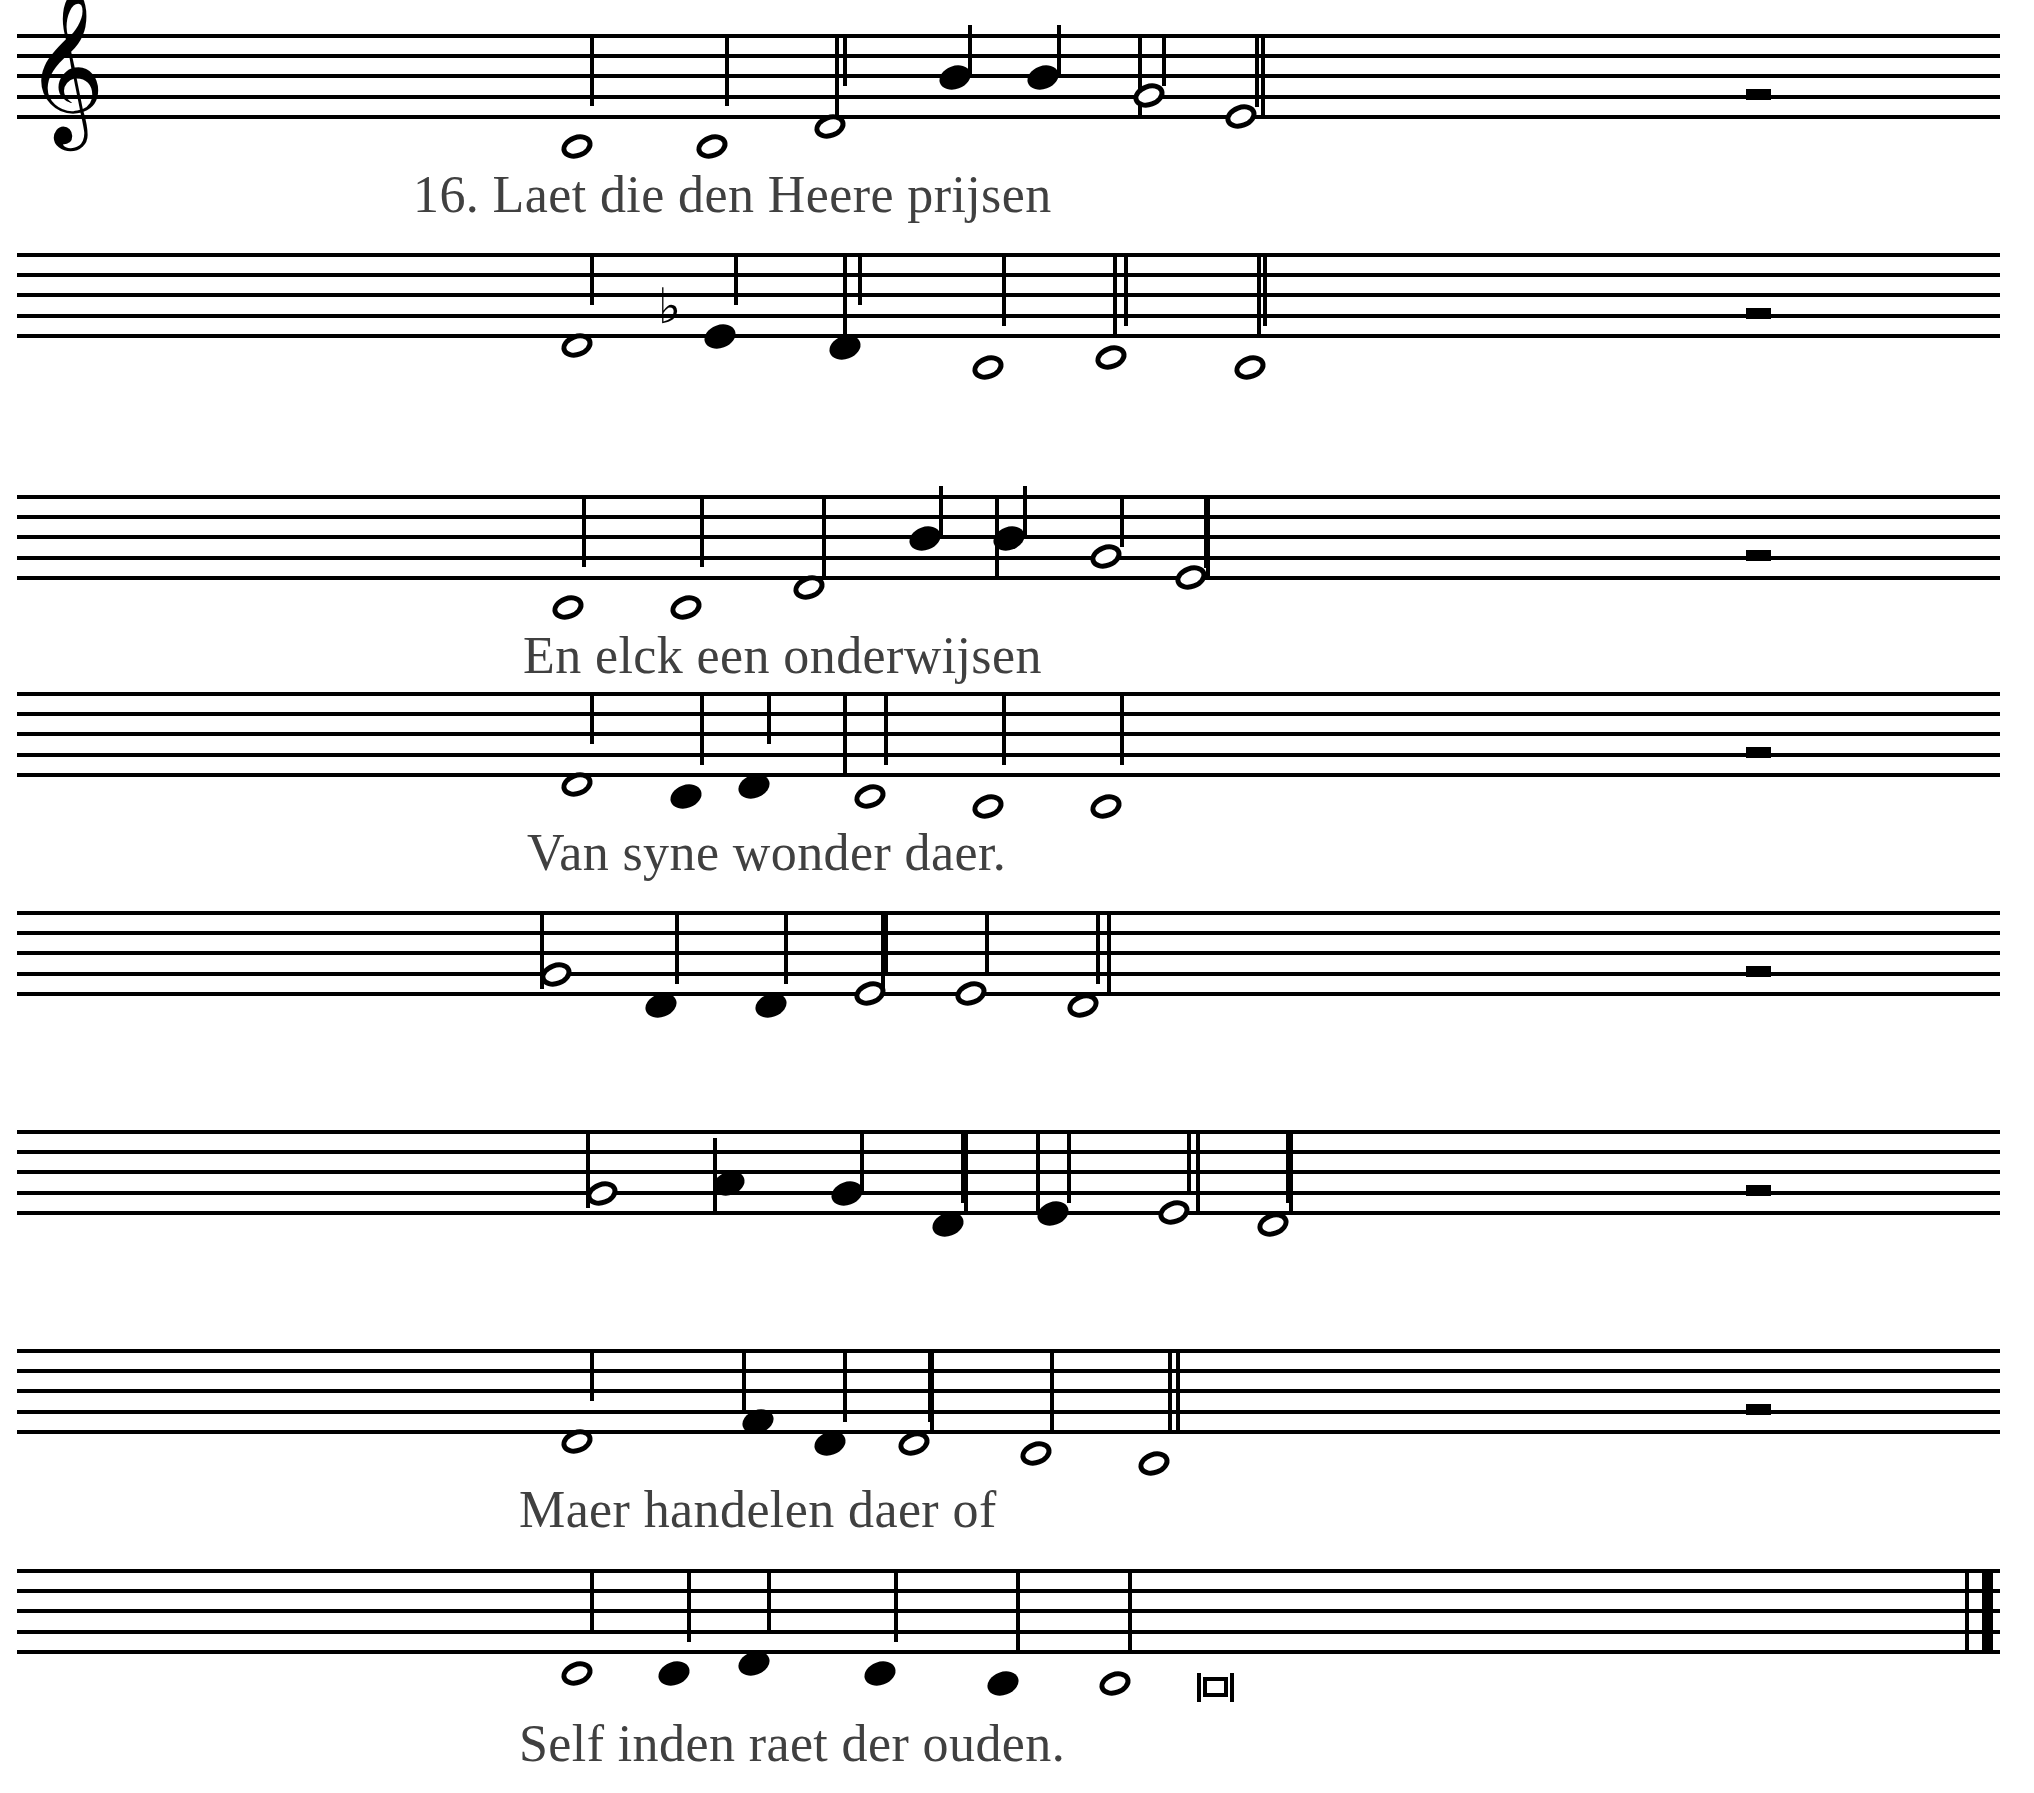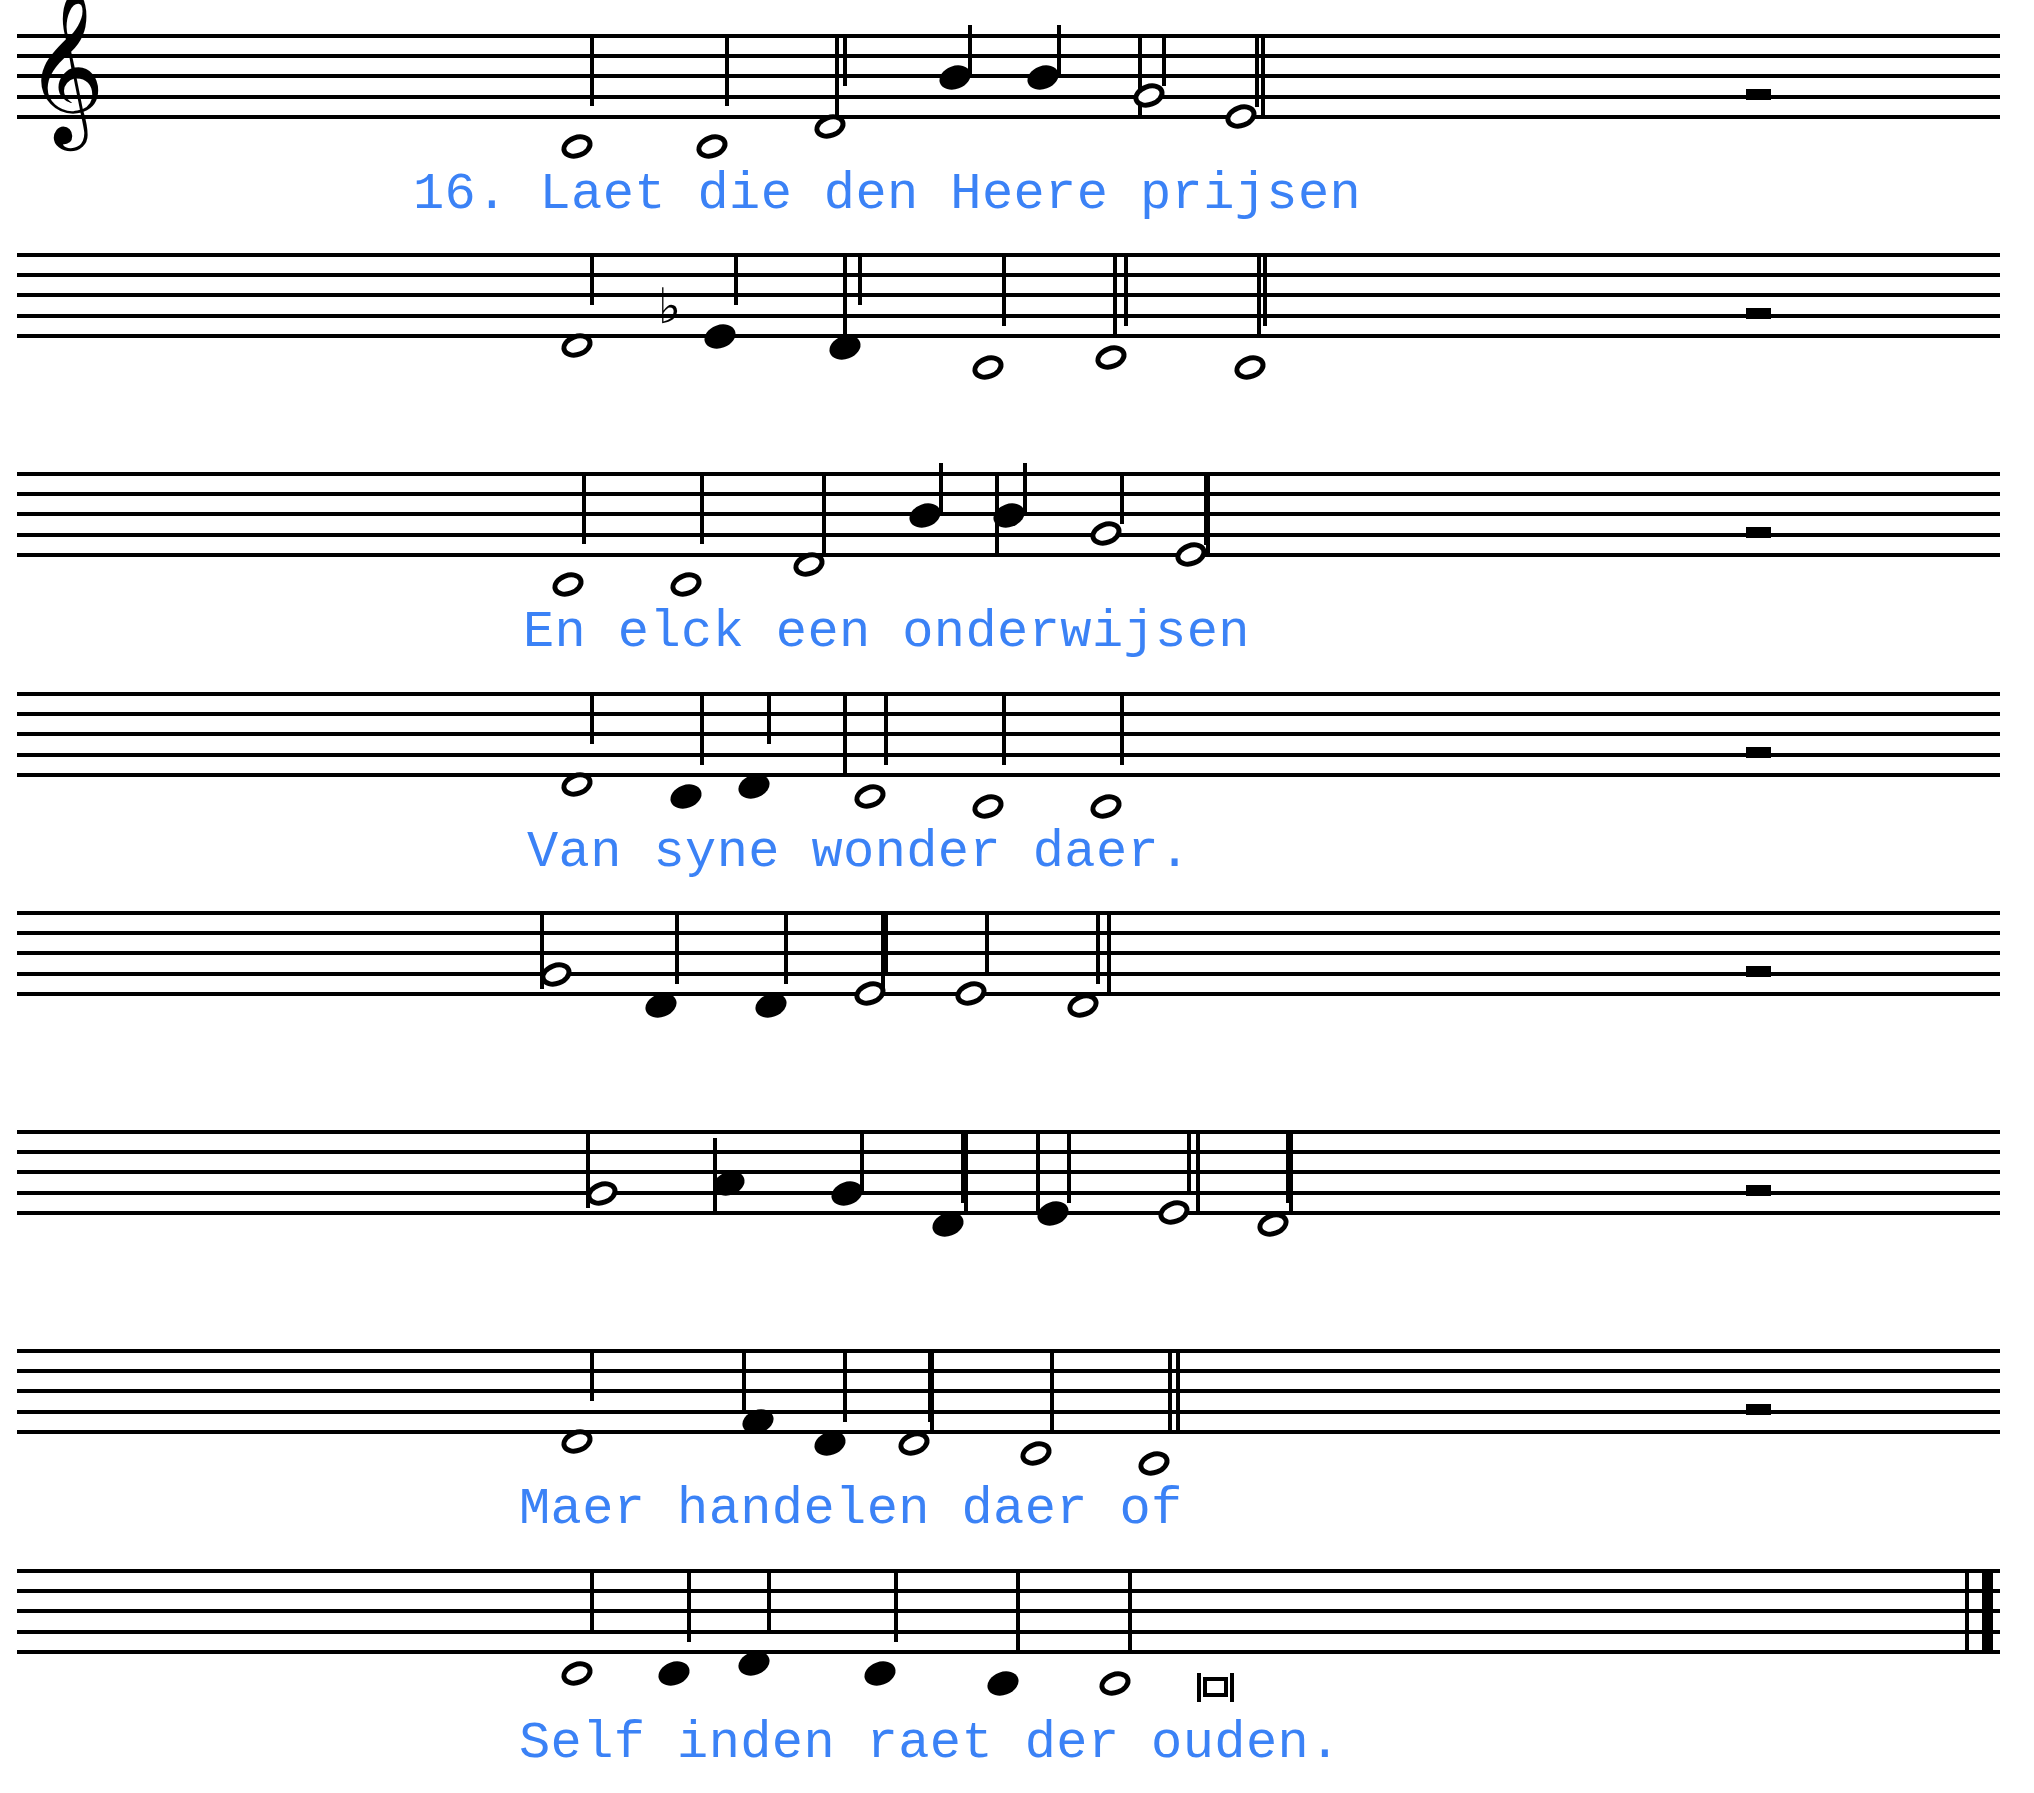--- a/index.html
+++ b/index.html
@@ -117,22 +117,22 @@
   .clef {
     position: absolute;
     font-size: 135px;
     line-height: 1;
     font-family: "DejaVu Sans", sans-serif;
     color: #000;
   }
   .lyric {
     position: absolute;
     font-size: 52px;
-    color: #3b82f6;
-    font-family: Liberation Mono, monospace;
+    color: #404040;
+    font-family: Liberation Serif, serif;
     white-space: nowrap;
     letter-spacing: 0.4px;
   }
 </style>
 </head>
 <body>
 
 <div id="sheet">
 
   <div class="system" style="position:absolute; left:0; top:17px; height:211px;">
@@ -193,21 +193,21 @@
     <div class="note open" style="left:972px; top:120px;"></div>
     <div class="stem" style="left:1124px; top:17px; height:73px;"></div>
     <div class="note open" style="left:1095px; top:110px;"></div>
     <div class="stem" style="left:1263px; top:17px; height:73px;"></div>
     <div class="note open" style="left:1234px; top:120px;"></div>
 
     <div class="rest" style="left:1746px; top:72px;"></div>
 
   </div>
 
-  <div class="system" style="position:absolute; left:0; top:455px; height:211px;">
+  <div class="system" style="position:absolute; left:0; top:478px; height:211px;">
     <div class="staff" style="top:17px;">
       <div class="line l0"></div>
       <div class="line l1"></div>
       <div class="line l2"></div>
       <div class="line l3"></div>
       <div class="line l4"></div>
     </div>
 
     <div class="barline" style="left:822px; top:17px; height:85px;"></div>
     <div class="barline" style="left:995px; top:17px; height:85px;"></div>

